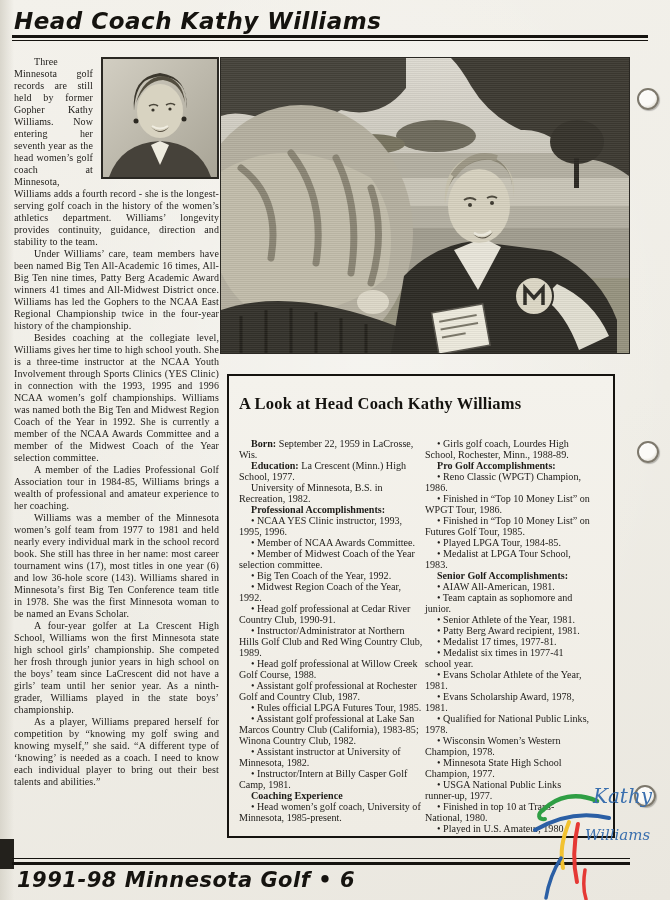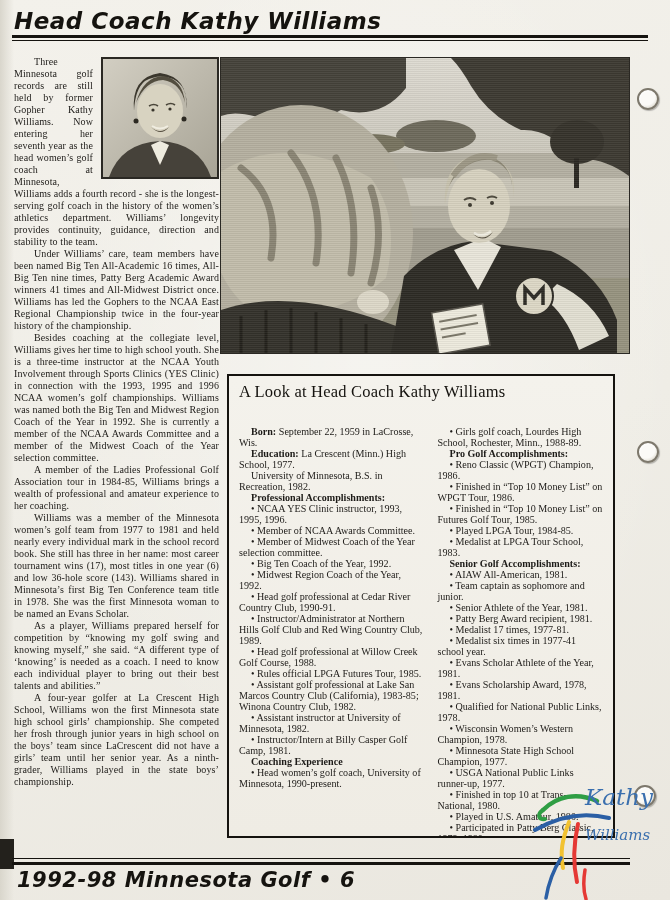--- a/index.html
+++ b/index.html
@@ -51,23 +51,23 @@
     pointer-events:none;
   }
   
   .bio-box{
     position:absolute;left:227px;top:374px;width:388px;height:464px;
     border:2px solid #15130f;box-sizing:border-box;
     background:linear-gradient(180deg,#f4f2ec,#efece4);
     padding:6px 10px 4px 10px;overflow:hidden;z-index:1;
   }
   .bio-box h2{
-    margin:0 0 5px 0;font-size:16.5px;font-weight:normal;letter-spacing:.2px;color:#15130f;
-  }
-  .bio-cols{display:flex;gap:13px;margin-top:24px;}
+    margin:12px 0 5px 0;font-size:16.5px;font-weight:bold;letter-spacing:.2px;color:#15130f;
+  }
+  .bio-cols{display:flex;margin-top:24px;}
   .bio-col{font-size:10.1px;line-height:11px;}
   .bio-col-1{width:186px;}
   .bio-col-2{width:166px;}
   .bio-entry{text-indent:12px;text-align:left;}
   .bio-entry[data-style="heading"]{font-weight:bold;}
   .entry-label{font-weight:bold;}
   .entry-label:empty{display:none;}
   .entry-label::after{content:" ";}
   
   .hole{
@@ -80,21 +80,21 @@
   .hole-mid{left:637px;top:441px;}
   .hole-bot{left:634px;top:785px;}
   .corner-mark{position:absolute;left:0;top:839px;width:14px;height:30px;background:#23211c;}
   
   .logo{position:absolute;left:533px;top:780px;width:140px;height:120px;z-index:5;}
   .logo svg{position:absolute;left:0;top:6px;}
   .logo-text span{
     position:absolute;font-family:"DejaVu Serif",serif;font-style:italic;
     color:#3a6fae;white-space:nowrap;
   }
-  .logo-kathy{left:52px;top:4px;font-size:23px;}
+  .logo-kathy{left:60px;top:4px;font-size:20px;}
   .logo-williams{left:52px;top:38px;font-size:15px;margin-top:8px;}
   .logo-golf{left:59px;top:79px;font-size:19px;margin-top:39px;}
 </style>
 </head>
 <body>
 
 <div class="page">
 
   <div class="masthead">
     <h1>Head Coach Kathy Williams</h1>
@@ -193,23 +193,23 @@
         <p class="para">Three Minnesota golf records are still held by former Gopher Kathy Williams.  Now entering her seventh year as the head women’s golf coach at Minnesota, Williams adds a fourth record - she is the longest-serving golf coach in the history of the women’s athletics department.  Williams’ longevity provides continuity, guidance, direction and stability to the team.</p>
 
         <p class="para">Under Williams’ care, team members have been named Big Ten All-Academic 16 times, All-Big Ten nine times, Patty Berg Academic Award winners 41 times and All-Midwest District once.  Williams has led the Gophers to the NCAA East Regional Championship twice in the four-year history of the championship.</p>
 
         <p class="para">Besides coaching at the collegiate level, Williams gives her time to high school youth.  She is a three-time instructor at the NCAA Youth Involvement through Sports Clinics (YES Clinic) in connection with the 1993, 1995 and 1996 NCAA women’s golf championships. Williams was named both the Big Ten and Midwest Region Coach of the Year in 1992.  She is currently a member of the NCAA Awards Committee and a member of the Midwest Coach of the Year selection committee.</p>
 
         <p class="para">A member of the Ladies Professional Golf Association tour in 1984-85, Williams brings a wealth of professional and amateur experience to her coaching.</p>
 
         <p class="para">Williams was a member of the Minnesota women’s golf team from 1977 to 1981 and held nearly every individual mark in the school record book.  She still has three in her name: most career tournament wins (17), most titles in one year (6) and low 36-hole score (143).  Williams shared in Minnesota’s first Big Ten Conference team title in 1978.  She was the first Minnesota woman to be named an Evans Scholar.</p>
 
+        <p class="para">A four-year golfer at La Crescent High School, Williams won the first Minnesota state high school girls’ championship.  She competed her frosh through junior years in high school on the boys’ team since LaCrescent did not have a girls’ team until her senior year.  As a ninth-grader, Williams played in the state boys’ championship.</p>
+
         <p class="para">As a player, Williams prepared herself for competition by “knowing my golf swing and knowing myself,” she said.  “A different type of ‘knowing’ is needed as a coach.  I need to know each individual player to bring out their best talents and abilities.”</p>
-
-        <p class="para">A four-year golfer at La Crescent High School, Williams won the first Minnesota state high school girls’ championship.  She competed her frosh through junior years in high school on the boys’ team since LaCrescent did not have a girls’ team until her senior year.  As a ninth-grader, Williams played in the state boys’ championship.</p>
       </div>
   </div>
 
   <section class="bio-box">
     <h2>A Look at Head Coach Kathy Williams</h2>
     <div class="bio-cols">
       <div class="bio-col bio-col-1">
 
           <div class="bio-entry" data-style="labeled"><b class="entry-label">Born:</b><span>September 22, 1959 in LaCrosse, Wis.</span></div>
 
@@ -229,32 +229,33 @@
 
           <div class="bio-entry" data-style="bullet"><span>• Midwest Region Coach of the Year, 1992.</span></div>
 
           <div class="bio-entry" data-style="bullet"><span>• Head golf professional at Cedar River Country Club, 1990-91.</span></div>
 
 
           <div class="bio-entry" data-style="bullet"><span>• Instructor/Administrator at Northern Hills Golf Club and Red Wing Country Club, 1989.</span></div>
 
           <div class="bio-entry" data-style="bullet"><span>• Head golf professional at Willow Creek Golf Course, 1988.</span></div>
 
+          <div class="bio-entry" data-style="bullet"><span>• Assistant golf professional at Rochester Golf and Country Club, 1987.</span></div>
 
           <div class="bio-entry" data-style="bullet"><span>• Rules official LPGA Futures Tour, 1985.</span></div>
 
           <div class="bio-entry" data-style="bullet"><span>• Assistant golf professional at Lake San Marcos Country Club (California), 1983-85; Winona Country Club, 1982.</span></div>
 
           <div class="bio-entry" data-style="bullet"><span>• Assistant instructor at University of Minnesota, 1982.</span></div>
 
           <div class="bio-entry" data-style="bullet"><span>• Instructor/Intern at Billy Casper Golf Camp, 1981.</span></div>
 
           <div class="bio-entry" data-style="heading"><span>Coaching Experience</span></div>
 
-          <div class="bio-entry" data-style="bullet"><span>• Head women’s golf coach, University of Minnesota, 1990-present.</span></div>
+          <div class="bio-entry" data-style="bullet"><span>• Head women’s golf coach, University of Minnesota, 1985-present.</span></div>
         </div>
       <div class="bio-col bio-col-2">
 
           <div class="bio-entry" data-style="bullet"><span>• Girls golf coach, Lourdes High School, Rochester, Minn., 1988-89.</span></div>
 
           <div class="bio-entry" data-style="heading"><span>Pro Golf Accomplishments:</span></div>
 
           <div class="bio-entry" data-style="bullet"><span>• Reno Classic (WPGT) Champion, 1986.</span></div>
 
           <div class="bio-entry" data-style="bullet"><span>• Finished in “Top 10 Money List” on WPGT Tour, 1986.</span></div>
@@ -297,21 +298,21 @@
 
           <div class="bio-entry" data-style="bullet"><span>• Participated in Patty Berg Classic, 1979, 1980.</span></div>
 
           <div class="bio-entry" data-style="bullet"><span>• Participated as youngest player ever, U.S. Open, 1977.</span></div>
         </div>
     </div>
   </section>
 
   <div class="rule ftr-rule-thin"></div>
   <div class="rule ftr-rule-thick"></div>
-  <div class="footer-text">1992-98 Minnesota Golf • 6</div>
+  <div class="footer-text">1991-98 Minnesota Golf • 6</div>
 
   <div class="logo">
     <svg width="78" height="114" viewBox="0 0 78 114">
       <path d="M10,24 C24,10 44,6 64,15" stroke="#2f9e44" stroke-width="4.5" fill="none" stroke-linecap="round"></path>
       <path d="M10,24 C4,28 5,34 12,33" stroke="#2f9e44" stroke-width="4" fill="none" stroke-linecap="round"></path>
       <path d="M2,44 C26,30 52,26 76,32" stroke="#2b5fa5" stroke-width="4" fill="none" stroke-linecap="round"></path>
       <path d="M36,36 C29,54 27,66 30,82" stroke="#f2c230" stroke-width="4" fill="none" stroke-linecap="round"></path>
       <path d="M45,38 C40,60 40,78 44,96" stroke="#e53935" stroke-width="4" fill="none" stroke-linecap="round"></path>
       <path d="M28,72 C19,86 15,100 13,112" stroke="#2b5fa5" stroke-width="3.5" fill="none" stroke-linecap="round"></path>
       <path d="M52,84 C50,96 50,104 53,113" stroke="#e53935" stroke-width="3.5" fill="none" stroke-linecap="round"></path>

